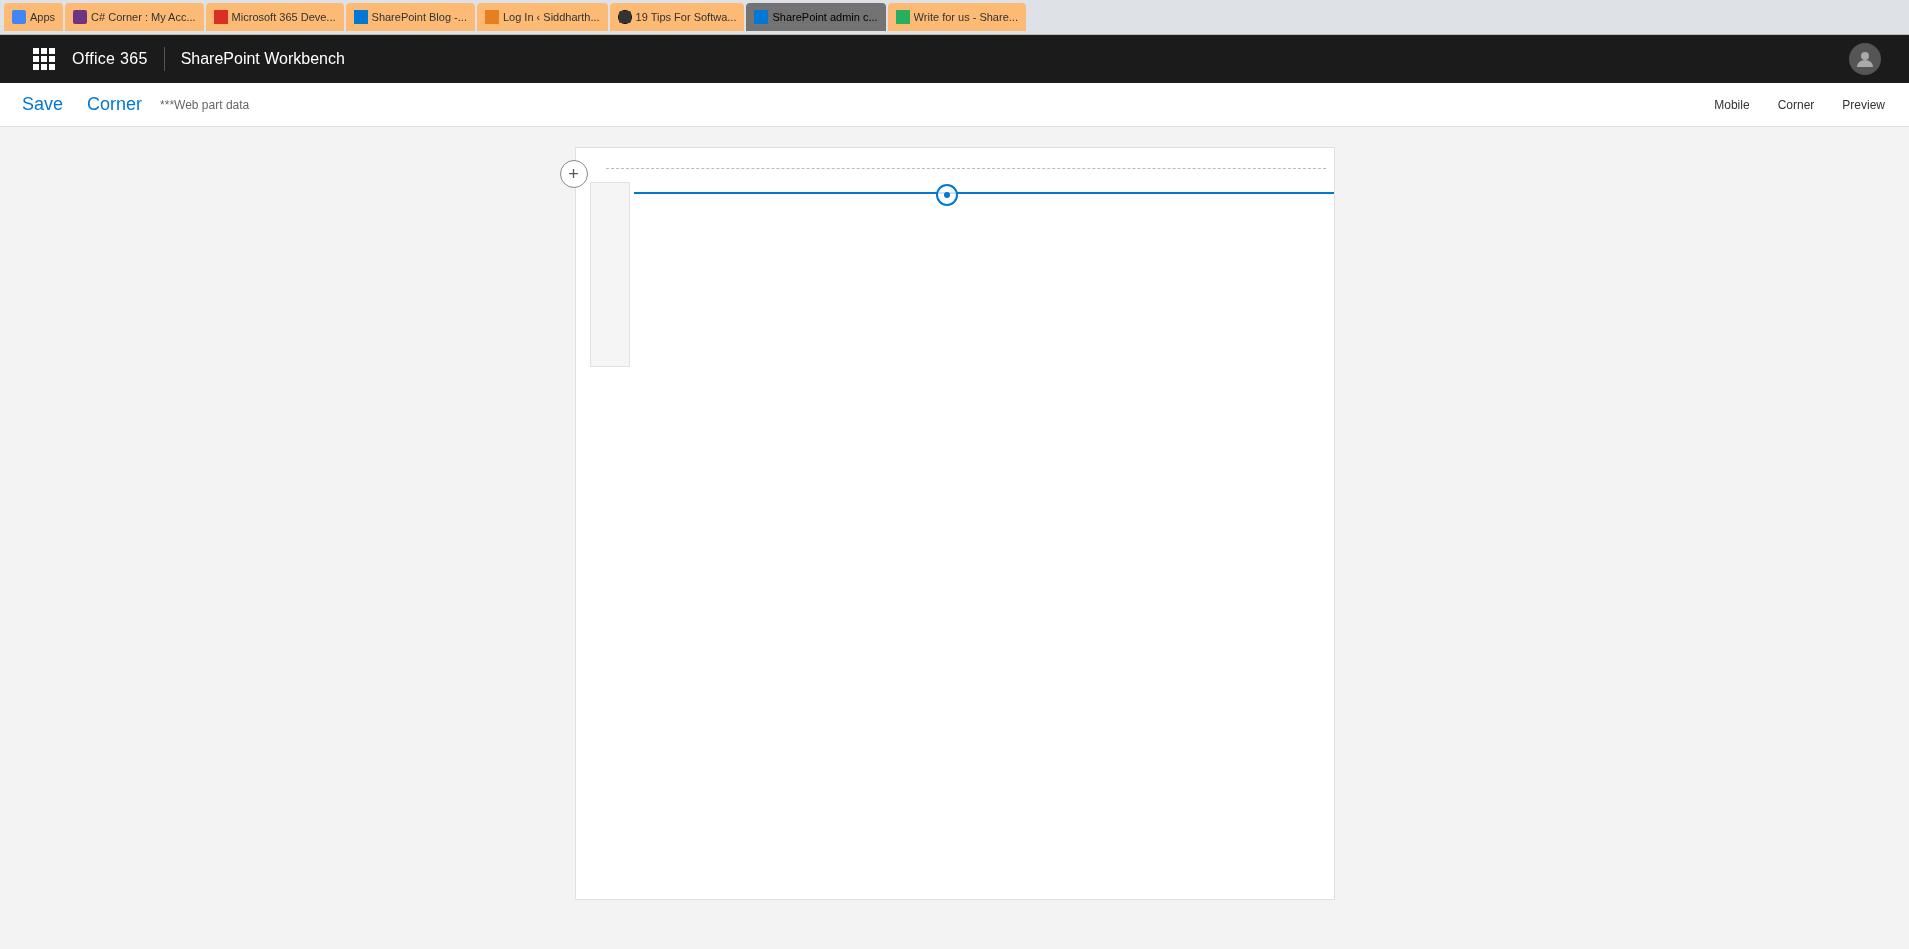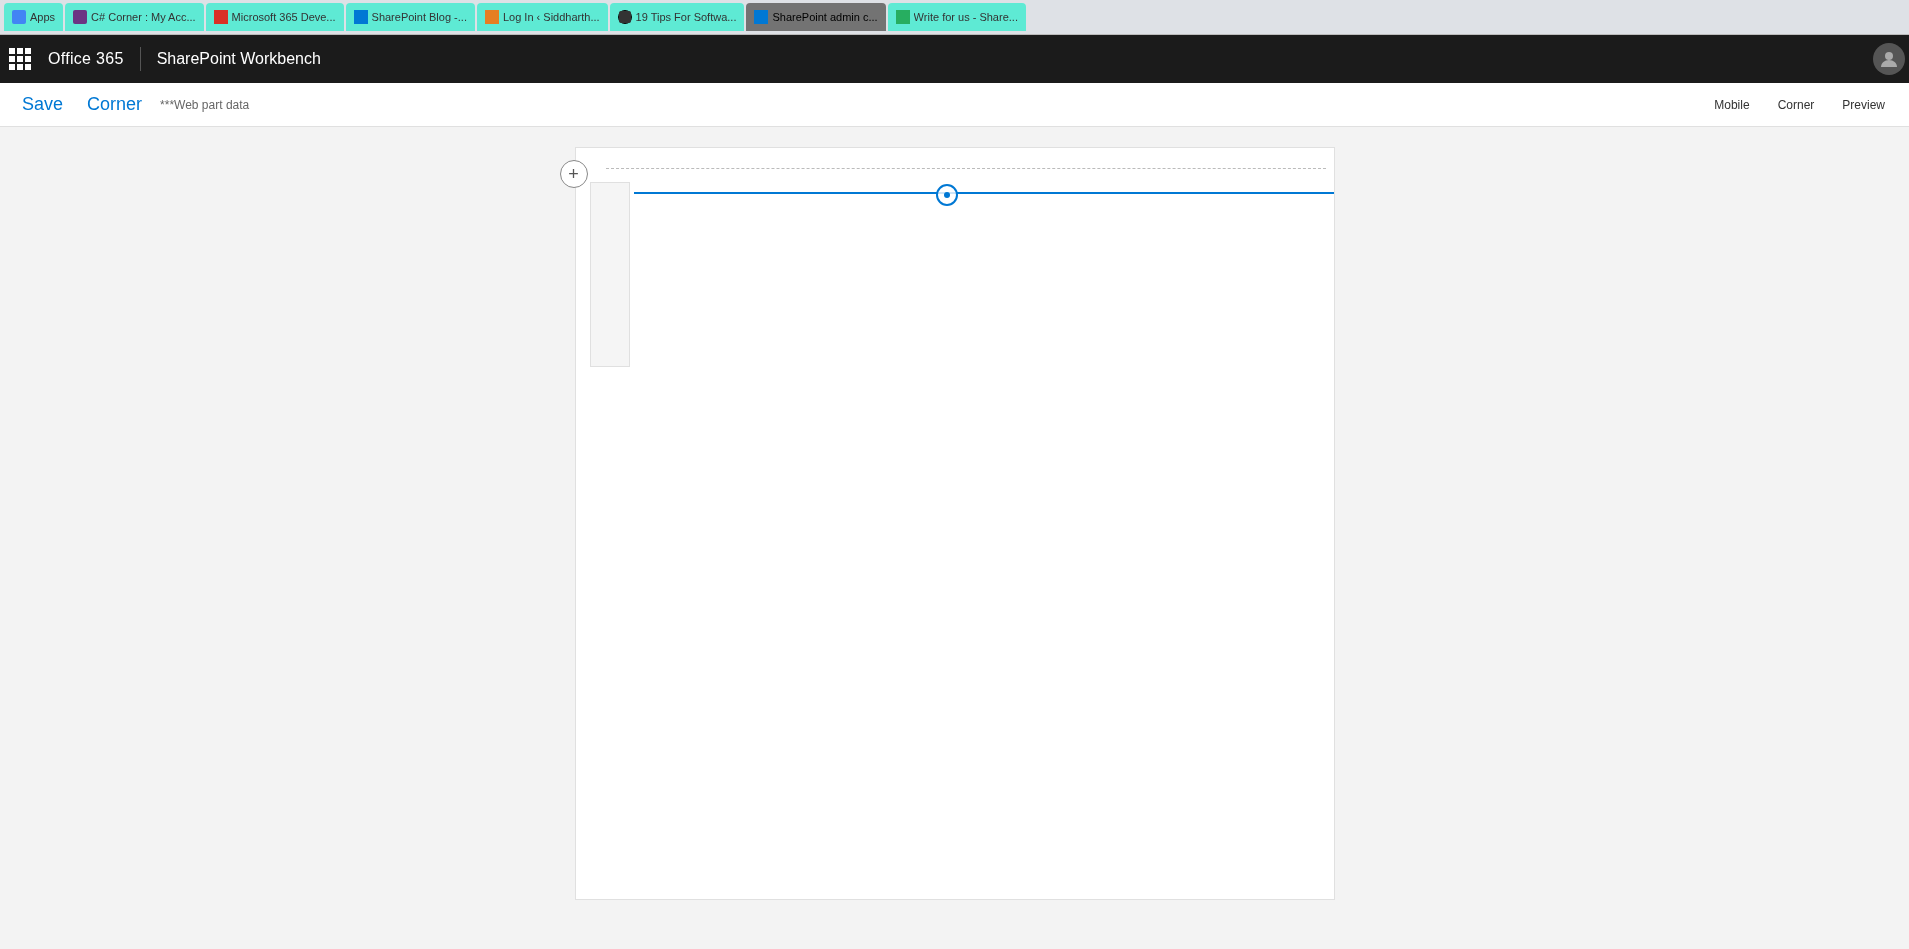--- a/index.html
+++ b/index.html
@@ -17,21 +17,21 @@
       background: #dee1e6;
       padding: 0 4px;
       gap: 2px;
       font-size: 11px;
     }
     .tab {
       display: flex;
       align-items: center;
       height: 28px;
       padding: 0 8px;
-      background: #5eead4;
+      background: #fdba74;
       border-radius: 4px 4px 0 0;
       max-width: 160px;
       overflow: hidden;
       white-space: nowrap;
       text-overflow: ellipsis;
       font-size: 11px;
       color: #333;
       gap: 4px;
       cursor: pointer;
     }
@@ -75,21 +75,21 @@
       font-size: 11px;
     }
 
     
     .app-header {
       display: flex;
       align-items: center;
       height: 48px;
       background: #1b1b1b;
       color: white;
-      padding: 0 4px;
+      padding: 0 28px;
       gap: 12px;
     }
     .app-grid-icon {
       width: 32px;
       height: 32px;
       display: flex;
       align-items: center;
       justify-content: center;
       cursor: pointer;
       flex-shrink: 0;

